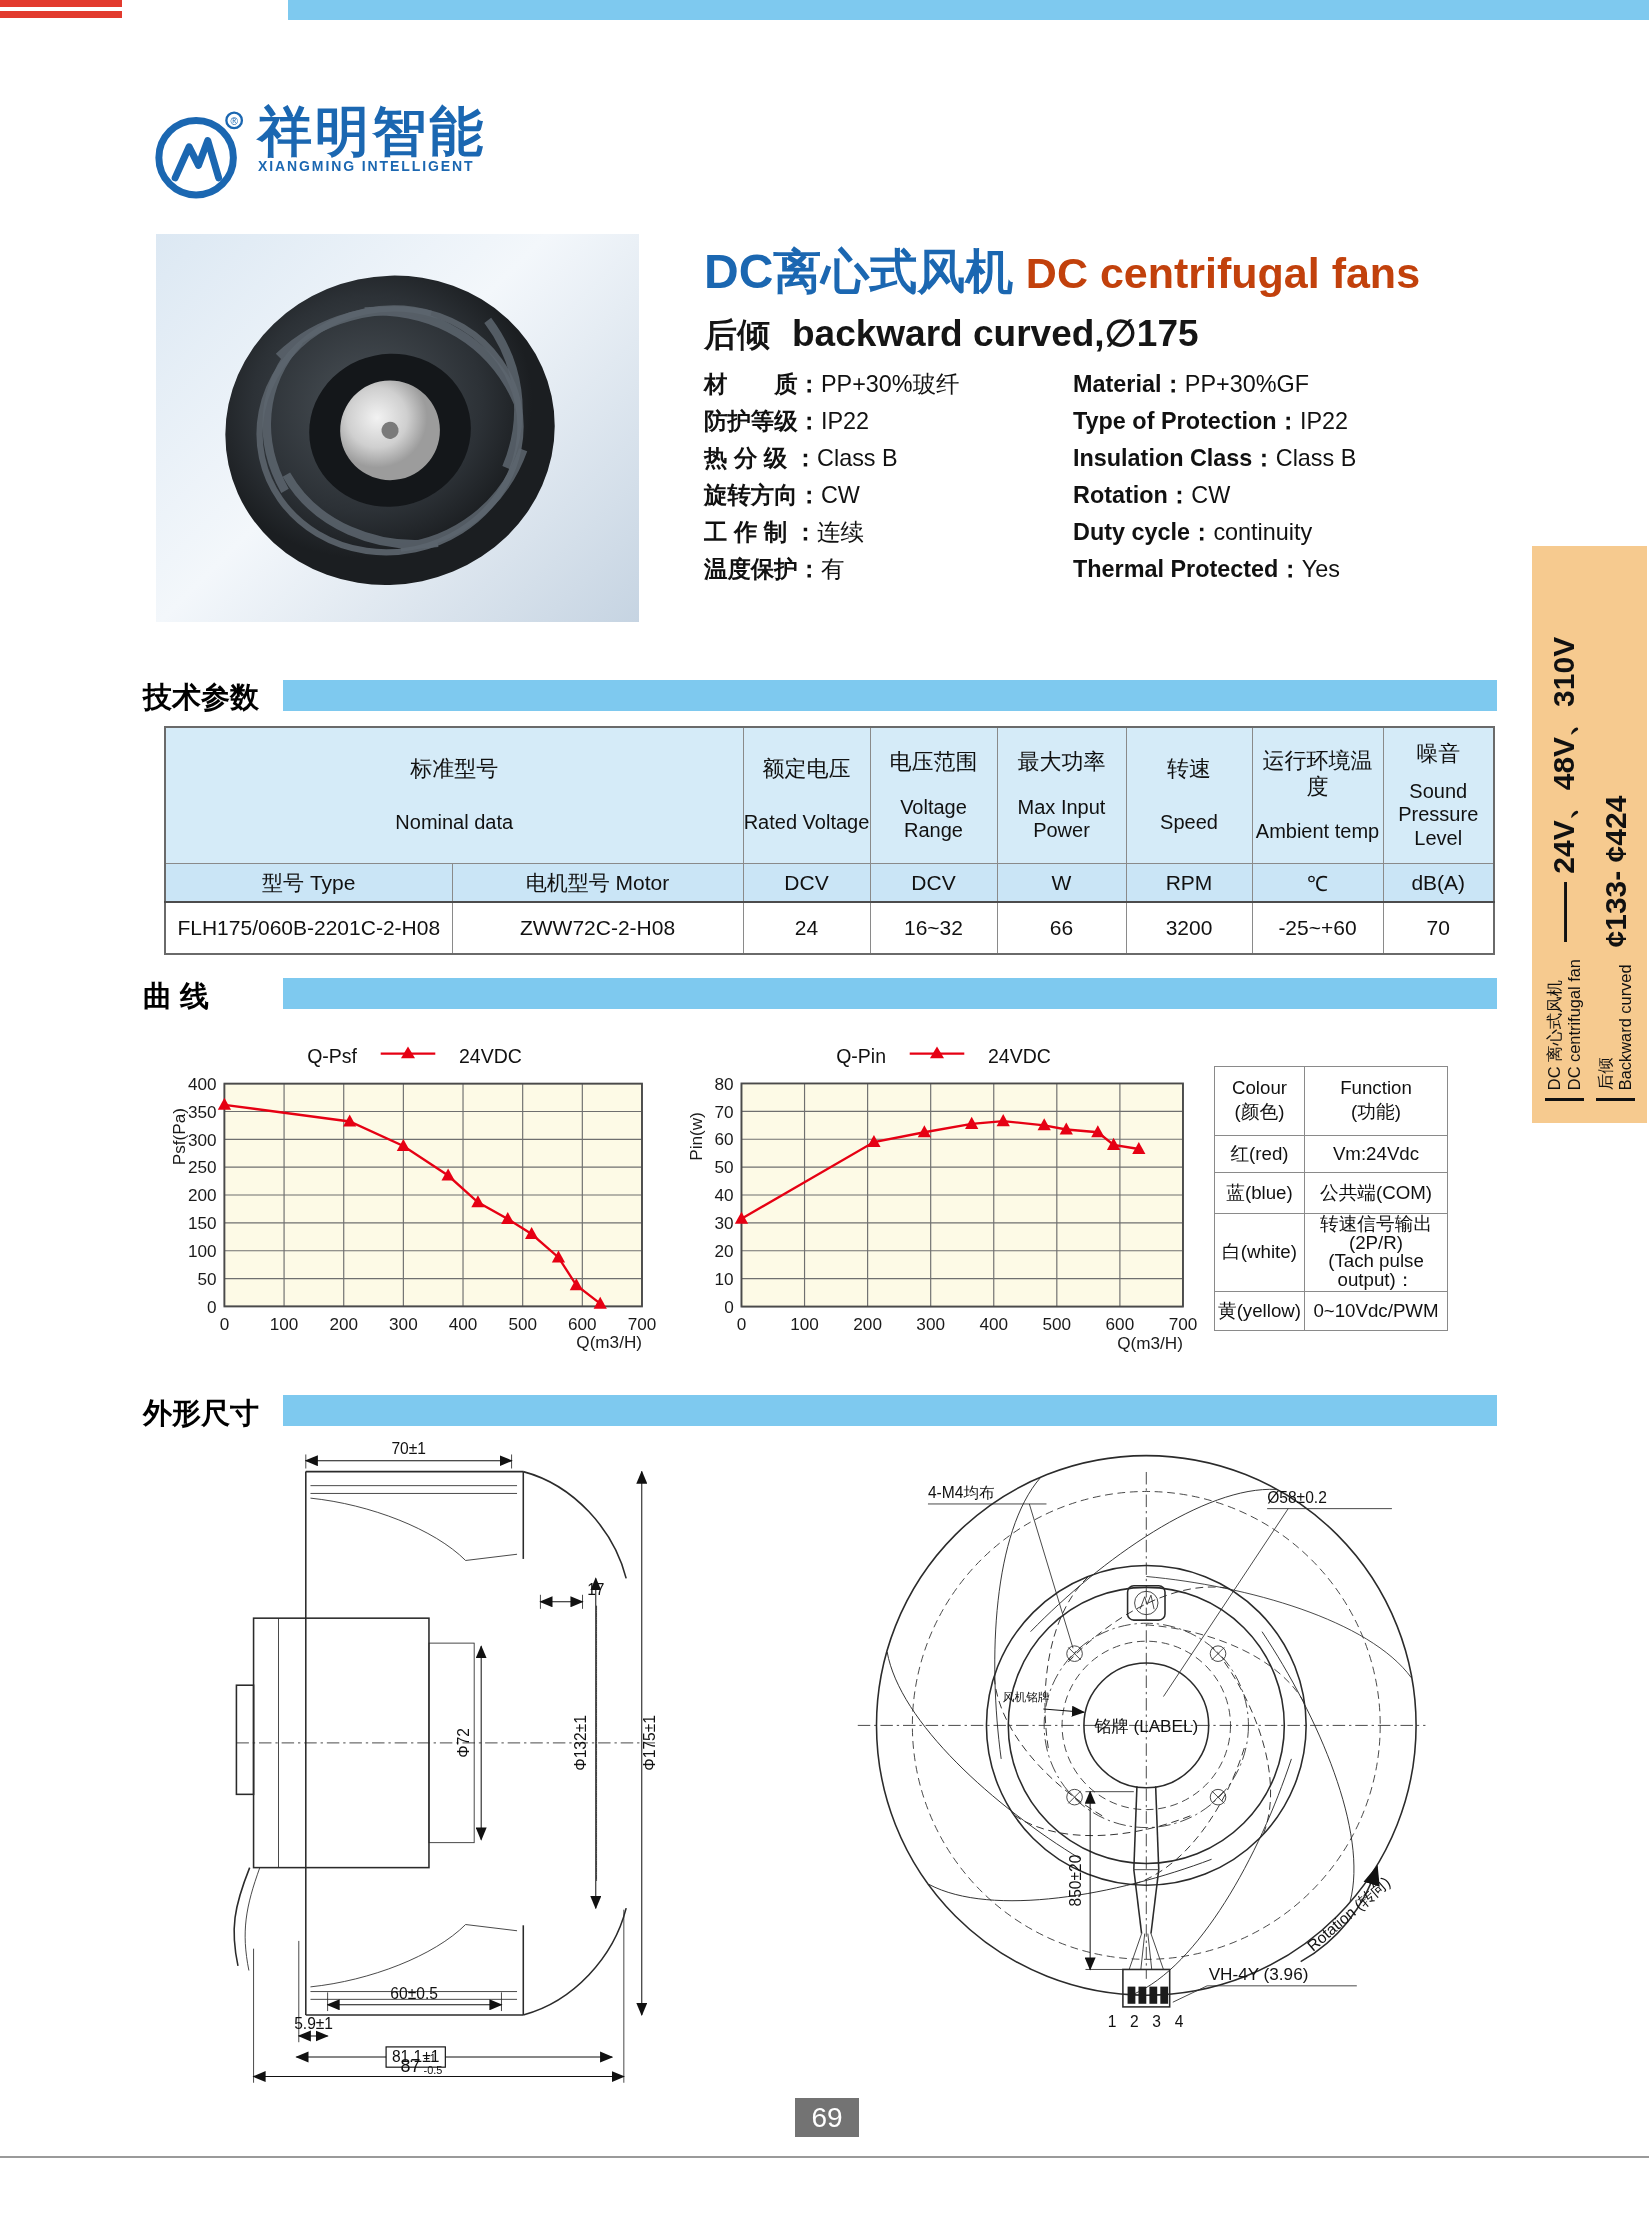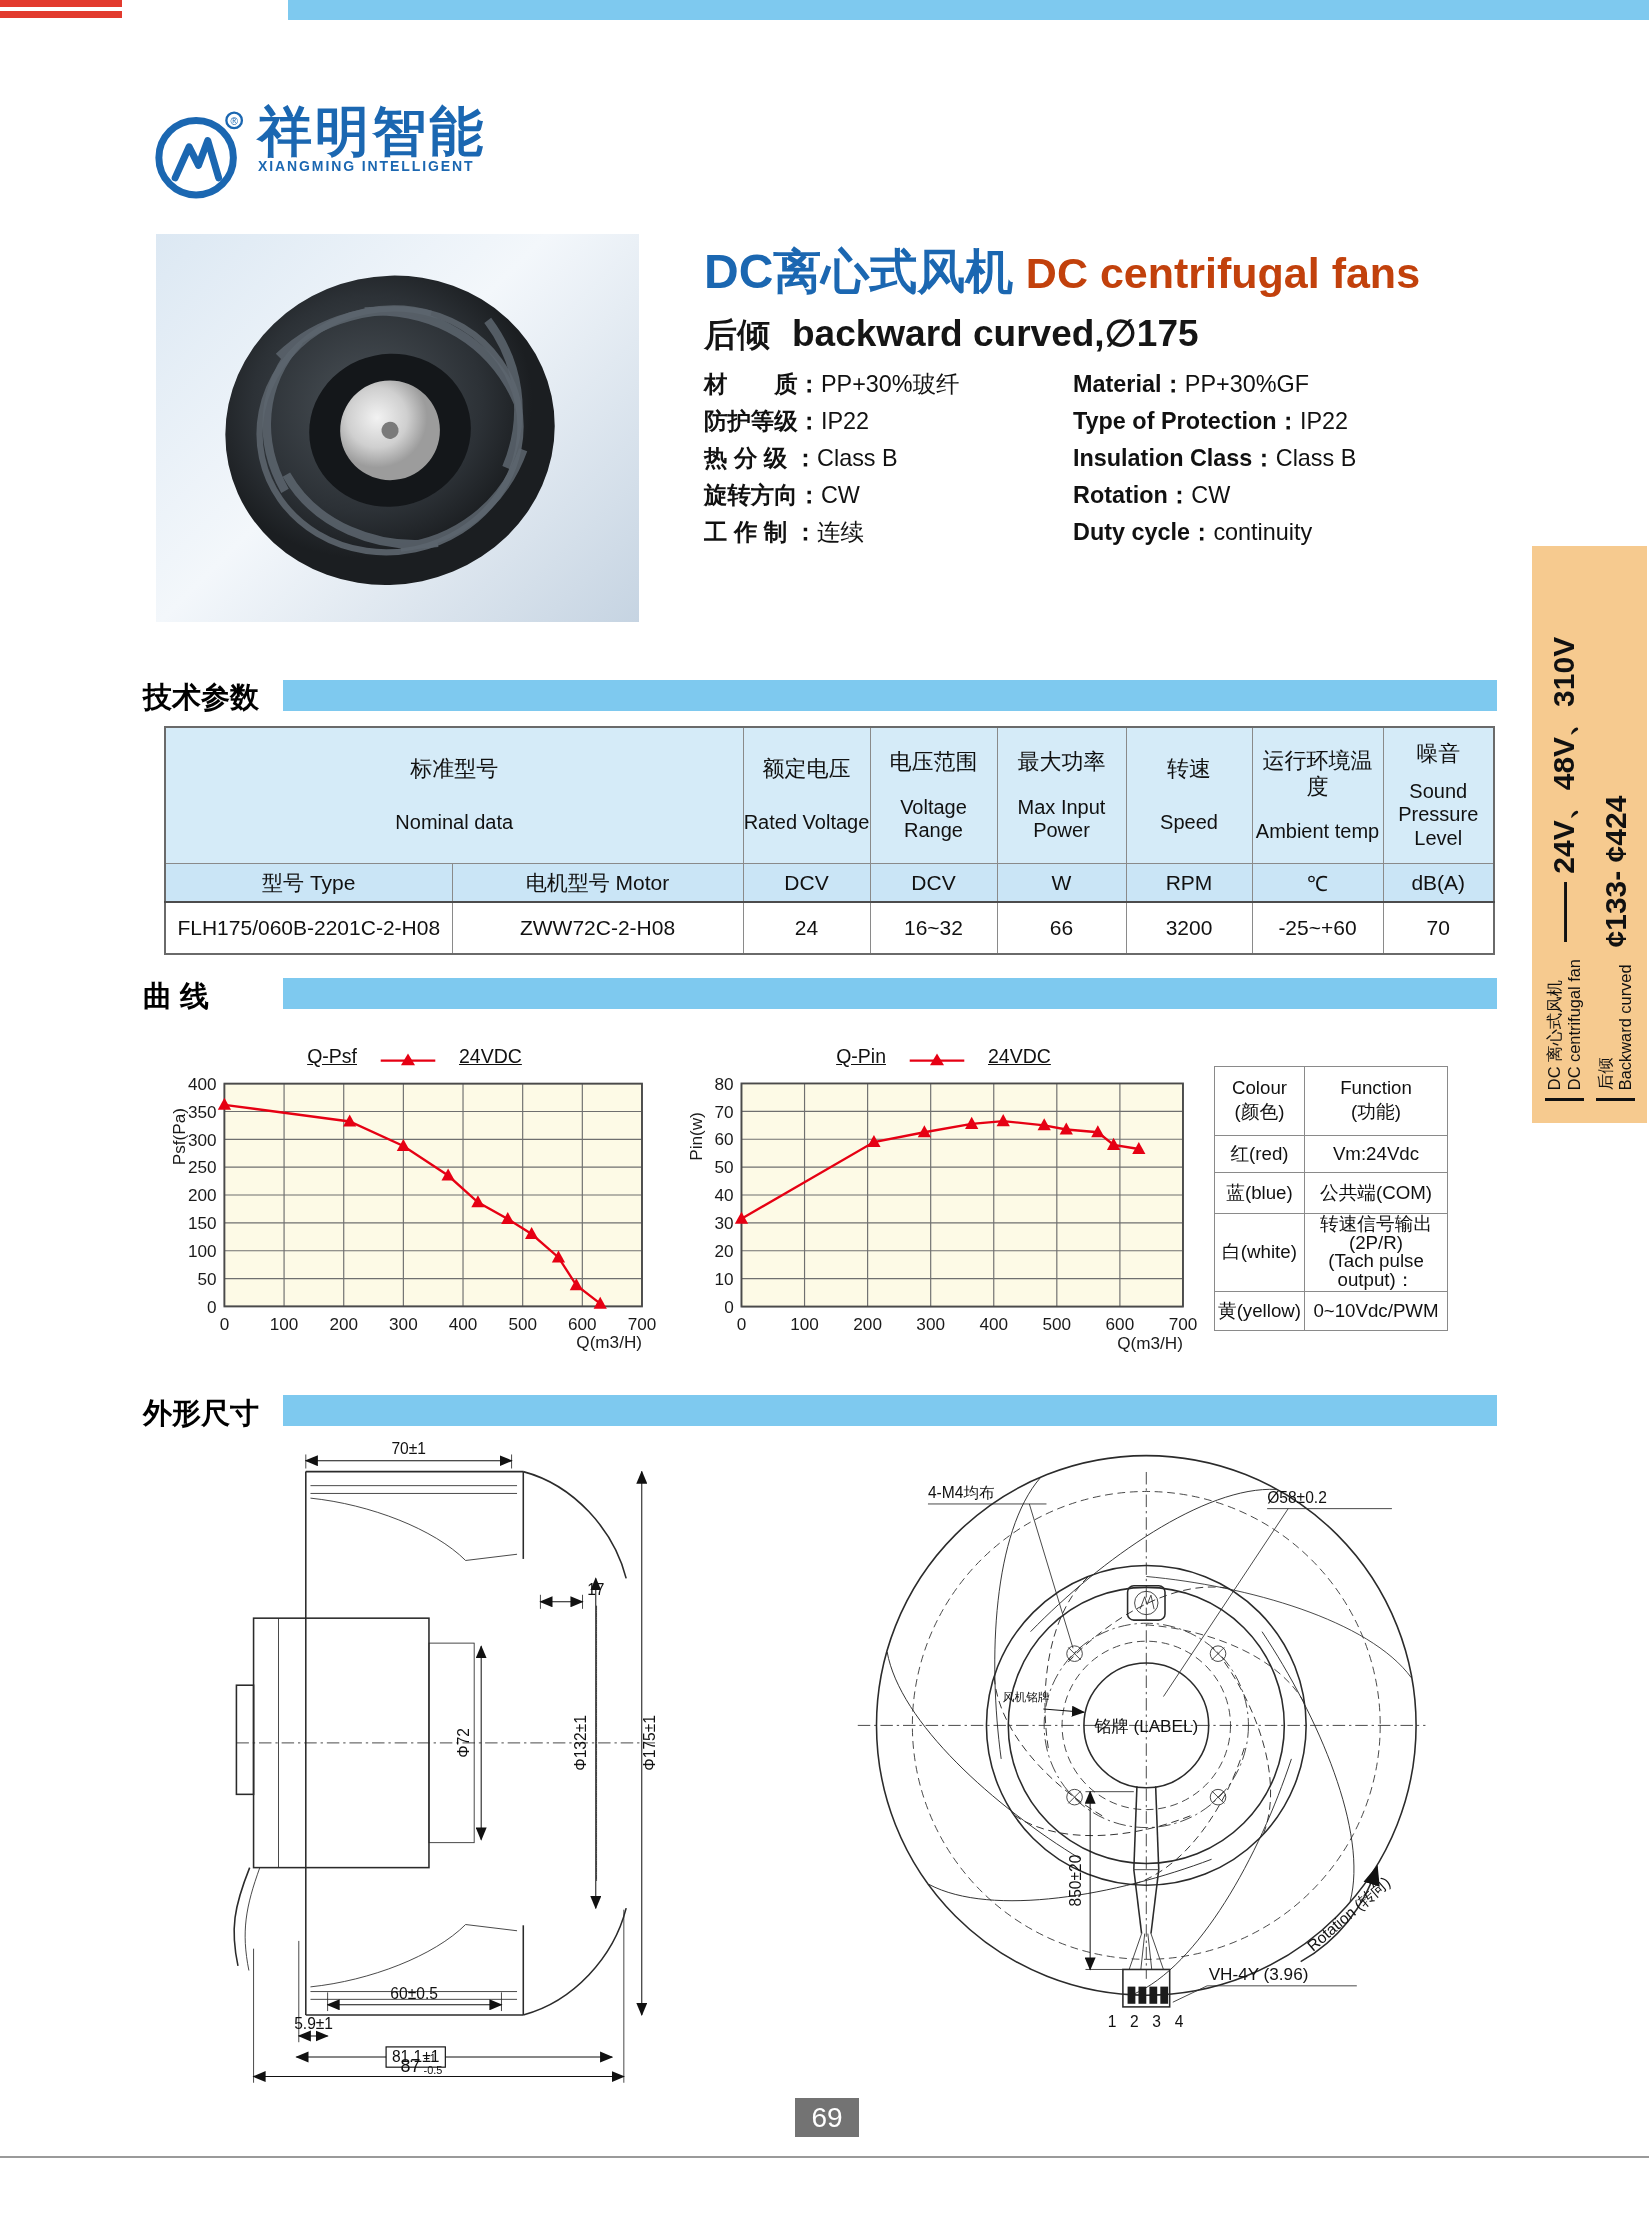--- a/index.html
+++ b/index.html
@@ -39,21 +39,21 @@
   .ptable{position:absolute;left:164px;top:726px;border-collapse:collapse;table-layout:fixed;border-radius:9px;}
   .ptable td{border:1.2px solid #8a8a8a;text-align:center;vertical-align:middle;padding:0;}
   .ptable{border:2.3px solid #6a6a6a;}
   .ptable .h1 td{background:#d5ebf8;height:135px;}
   .ptable .h2 td{background:#cae5f6;height:37px;font-size:21px;border-bottom:2.3px solid #4c4c4c;}
   .ptable .dr td{background:#fff;height:50px;font-size:21px;}
   .hcell{display:flex;flex-direction:column;justify-content:space-evenly;height:135px;align-items:center;}
   .hcn{font-size:22px;line-height:26.5px;}
   .hen{font-size:20px;line-height:23.4px;}
   
-  .chart-legend{position:absolute;display:flex;justify-content:center;align-items:flex-end;gap:22px;font-size:19.5px;text-decoration:underline;}
+  .chart-legend{position:absolute;display:flex;justify-content:center;align-items:flex-start;gap:22px;font-size:19.5px;}
   .legend-left{left:173px;top:1045px;width:483px;}
   .legend-right{left:690px;top:1045px;width:507px;}
   svg text{font-family:"Liberation Sans",sans-serif;}
   .tick{font-size:22px;fill:#1a1a1a;}
   .axlab{font-size:22px;fill:#1a1a1a;}
   
   .ctable{position:absolute;left:1214px;top:1066px;border-collapse:collapse;table-layout:fixed;}
   .ctable td{border:1.6px solid #8a8a8a;text-align:center;vertical-align:middle;font-size:18.7px;background:#fff;}
   .ctable{border:1.9px solid #777;}
   .c-small{font-size:15px;line-height:18.7px;}
@@ -154,20 +154,24 @@
     <span class="spec-cn-label">热 分 级 ：</span><span>Class B</span>
     <span class="spec-en"><span class="spec-en-label">Insulation Class：</span><span>Class B</span></span>
   </div>
   <div class="spec-row">
     <span class="spec-cn-label">旋转方向：</span><span>CW</span>
     <span class="spec-en"><span class="spec-en-label">Rotation：</span><span>CW</span></span>
   </div>
   <div class="spec-row">
     <span class="spec-cn-label">工 作 制 ：</span><span>连续</span>
     <span class="spec-en"><span class="spec-en-label">Duty cycle：</span><span>continuity</span></span>
+  </div>
+  <div class="spec-row">
+    <span class="spec-cn-label">温度保护：</span><span>有</span>
+    <span class="spec-en"><span class="spec-en-label">Thermal Protected：</span><span>Yes</span></span>
   </div>
 </div>
 
 <div class="section-label" style="top:678px;">技术参数</div>
 <div class="section-bar" style="top:680px;"></div>
 
 <table class="ptable">
   <colgroup>
       <col style="width:287px">
       <col style="width:291px">

